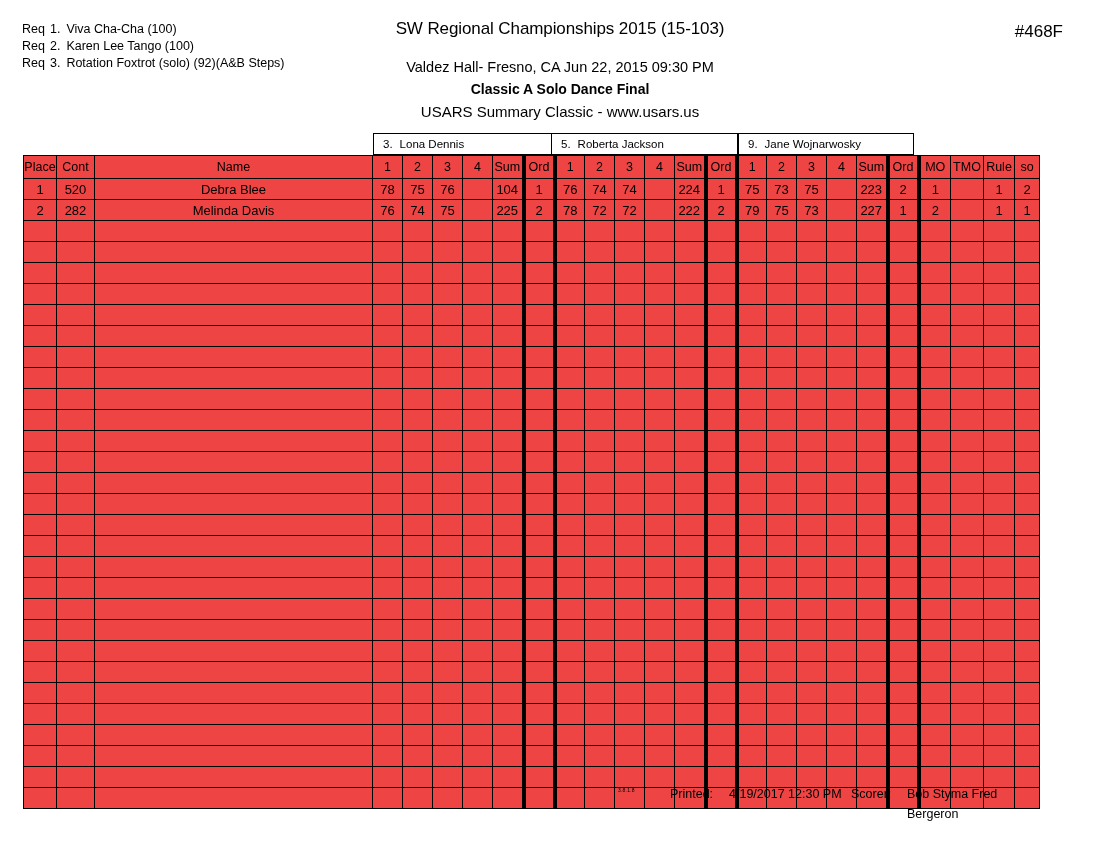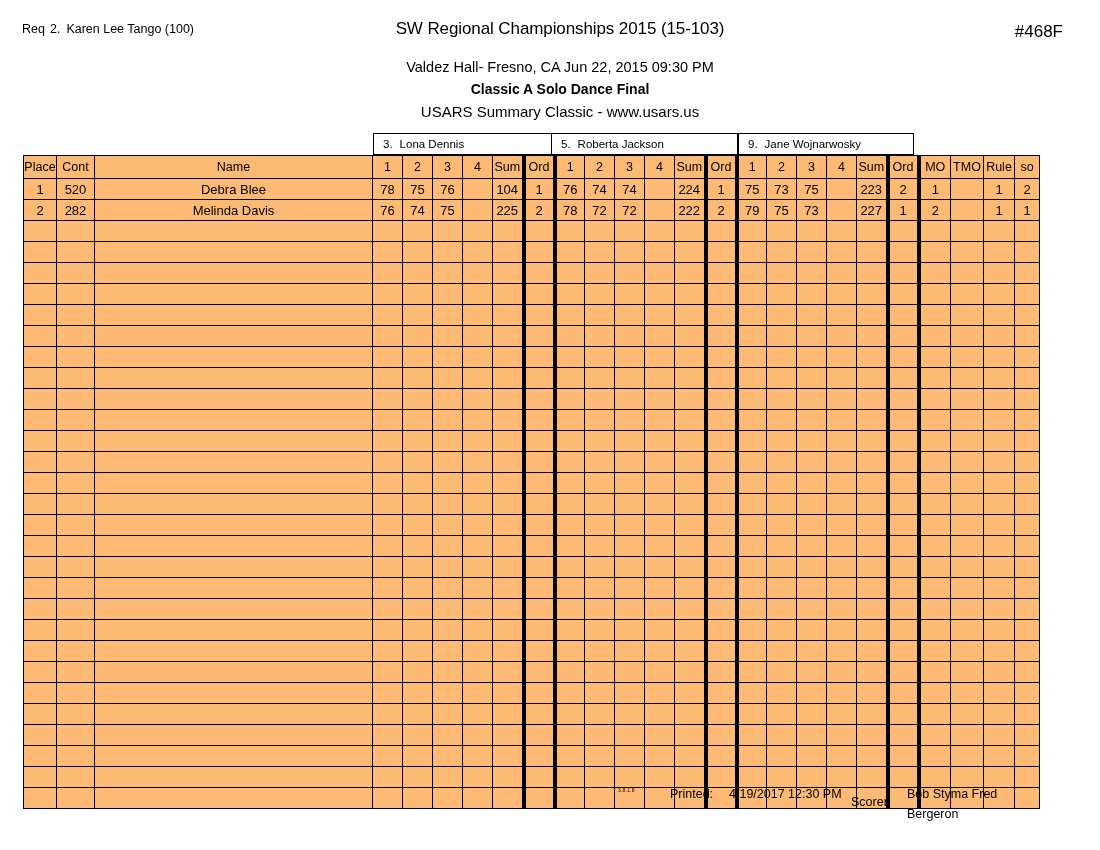--- a/index.html
+++ b/index.html
@@ -91,21 +91,21 @@
     background: #fff;
   }
 
   
   #grid {
     position: absolute;
     left: 23px;
     top: 155px;
     border-collapse: collapse;
     table-layout: fixed;
-    background: #fdba74;
+    background: #ef4444;
   }
   #grid td, #grid th {
     border: 1px solid #000;
     padding: 0;
     margin: 0;
     height: 20px;
     font-size: 13px;
     font-weight: normal;
     text-align: center;
     vertical-align: middle;
@@ -143,28 +143,30 @@
   #version-stamp {
     position: absolute;
     left: 595px;
     top: 2px;
     font-size: 5px;
     line-height: 8px;
     letter-spacing: 0.2px;
   }
   #printed-label { position: absolute; left: 647px; top: 0; }
   #printed-value { position: absolute; left: 706px; top: 0; }
-  #scorer-label  { position: absolute; left: 828px; top: 0; margin-top: 8px; }
+  #scorer-label  { position: absolute; left: 828px; top: 0; }
   #scorer-value  { position: absolute; left: 884px; top: 0; }
 </style>
 </head>
 <body>
 
 <div id="req-block">
+    <span class="req-line"><span class="req-lbl">Req</span><span class="req-num">1.</span><span class="req-txt">Viva Cha-Cha (100)</span></span>
     <span class="req-line"><span class="req-lbl">Req</span><span class="req-num">2.</span><span class="req-txt">Karen Lee Tango (100)</span></span>
+    <span class="req-line"><span class="req-lbl">Req</span><span class="req-num">3.</span><span class="req-txt">Rotation Foxtrot (solo) (92)(A&amp;B Steps)</span></span>
   </div>
 
 <div id="title-block">
   <div id="event-title">SW Regional Championships 2015 (15-103)</div>
   <div id="venue-line">Valdez Hall- Fresno, CA  Jun 22, 2015  09:30 PM</div>
   <div id="division-title">Classic A Solo Dance Final</div>
   <div id="report-line">USARS Summary Classic - www.usars.us</div>
 </div>
 
 <div id="heat-number">#468F</div>

